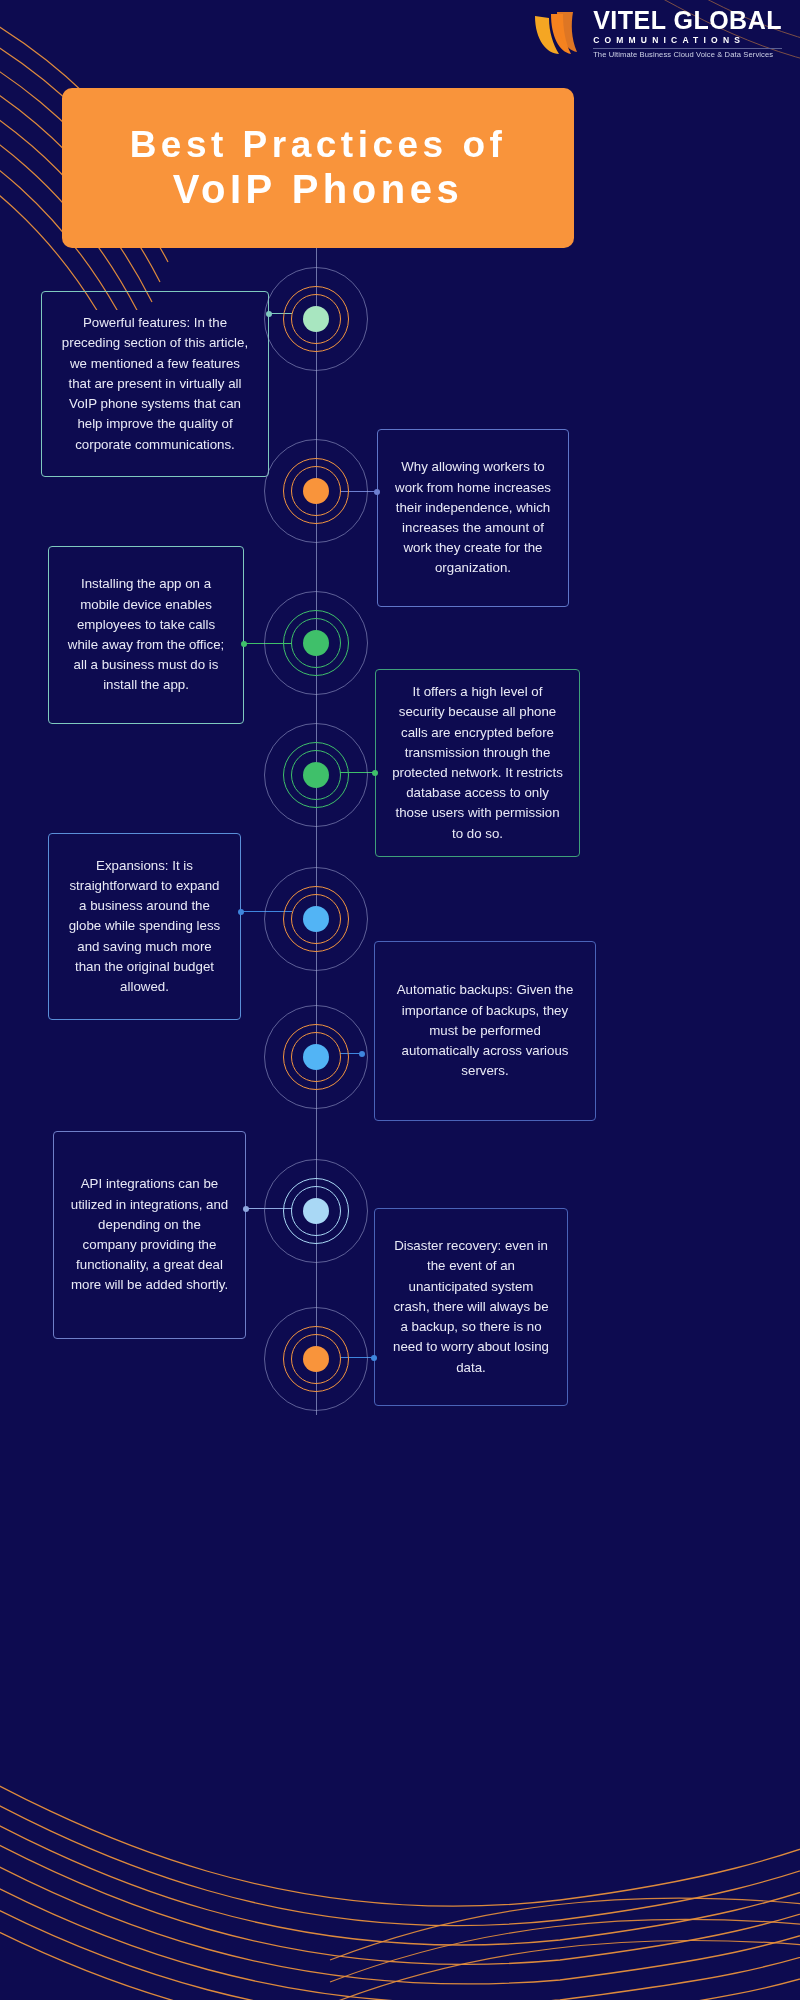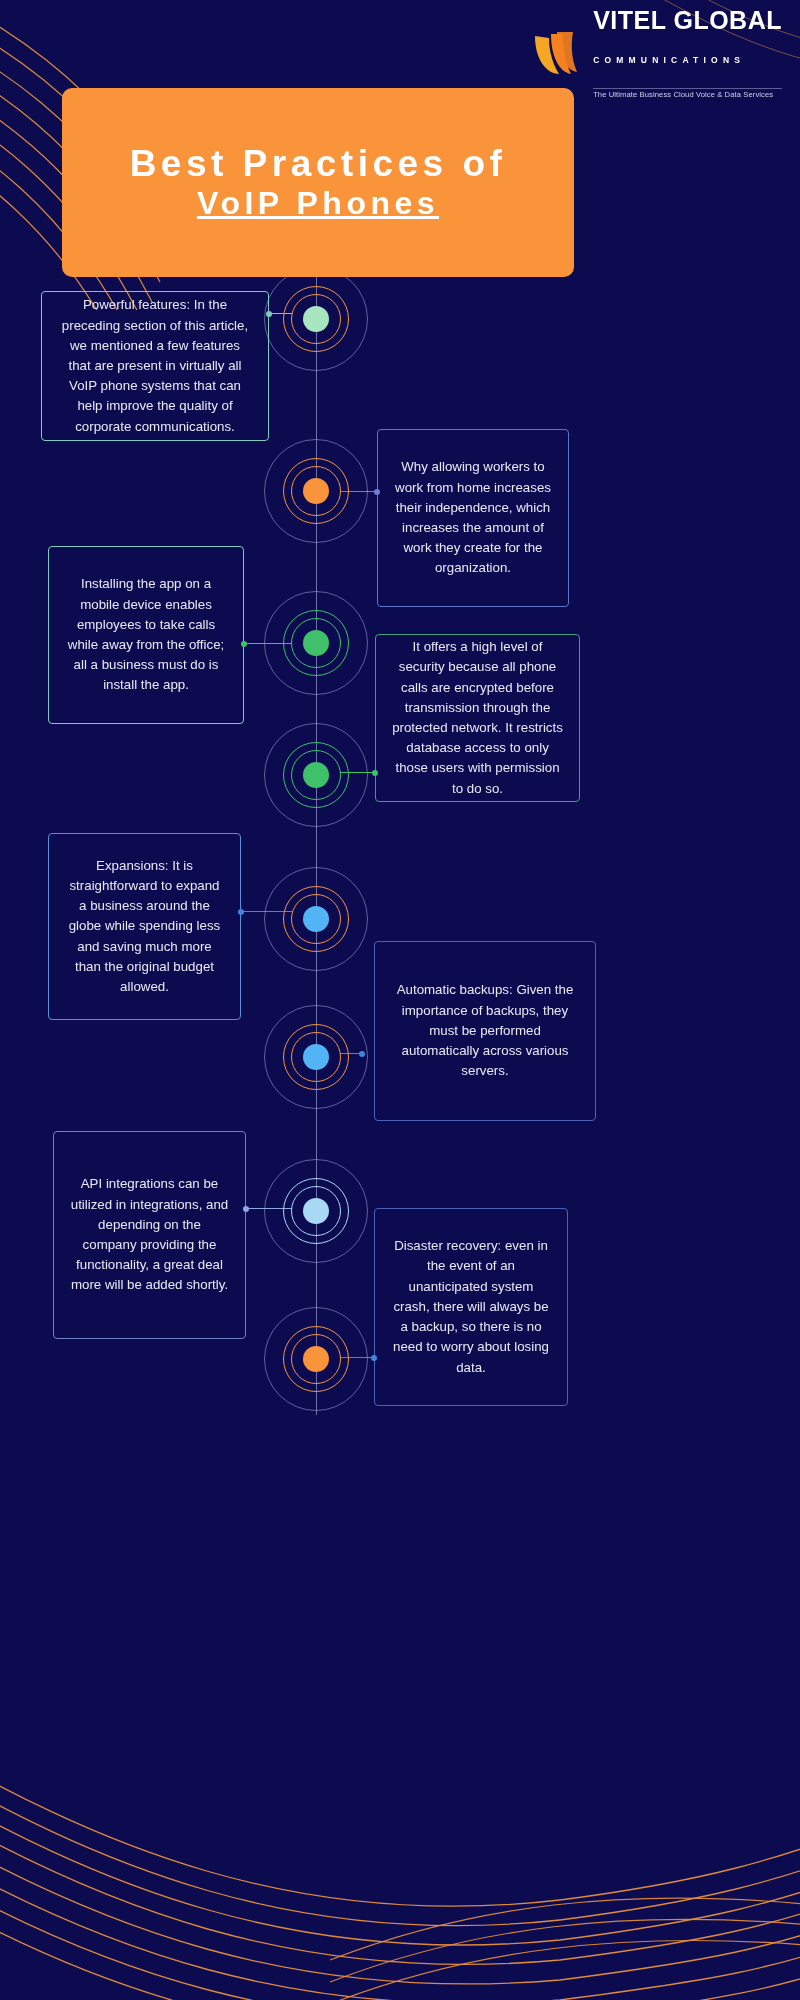--- a/index.html
+++ b/index.html
@@ -22,52 +22,52 @@
   .waves-bl { bottom: -40px; left: -60px; width: 900px; height: 340px; }
   .waves-br { bottom: -10px; right: -40px; width: 520px; height: 250px; }
   .waves-tr { top: -40px; right: -40px; width: 260px; height: 150px; }
 
   
   .logo {
     position: absolute; top: 8px; right: 18px;
     display: flex; align-items: center; gap: 6px;
   }
   .logo-mark { width: 56px; height: 46px; flex: none; }
-  .logo-text { display: flex; flex-direction: column; line-height: 1; gap: 20px; }
+  .logo-text { display: flex; flex-direction: column; line-height: 1; }
   .logo-name {
     color: #ffffff; font-size: 25px; font-weight: bold;
     letter-spacing: 0.5px; white-space: nowrap;
   }
   .logo-sub {
     color: #ffffff; font-size: 8.5px; font-weight: bold;
     letter-spacing: 5.2px; margin-top: 3px; white-space: nowrap;
   }
   .logo-tag {
     color: #cfd3e8; font-size: 7.6px; margin-top: 3px;
     letter-spacing: 0.1px; white-space: nowrap;
     border-top: 1px solid #5a5f93; padding-top: 2px;
   }
 
   
   .banner {
     position: absolute; left: 62px; top: 88px;
-    width: 512px; height: 189px;
+    width: 512px; height: 160px;
     background: #f9943b;
     border-radius: 10px;
     display: flex; flex-direction: column;
     align-items: center; justify-content: center;
     z-index: 5;
   }
   .banner-line1 {
     color: #ffffff; font-size: 37px; font-weight: bold;
     letter-spacing: 4.5px; line-height: 1.15;
   }
   .banner-line2 {
-    color: #ffffff; font-size: 32px; font-weight: bold;
-    letter-spacing: 4.5px; line-height: 1.15; text-decoration: underline;
+    color: #ffffff; font-size: 40px; font-weight: bold;
+    letter-spacing: 4.5px; line-height: 1.15;
   }
 
   
   .spine {
     position: absolute; left: 316px; top: 235px;
     width: 1px; height: 1180px;
     background: #6d73a8;
   }
 
   
@@ -172,21 +172,21 @@
   </div>
 
   <div class="banner">
     <div class="banner-line1">Best Practices of</div>
     <div class="banner-line2">VoIP Phones</div>
   </div>
 
   <div class="spine"></div>
 
   <div id="content-layer">
-      <div class="card" style="top: 291px; left: 41px; width: 228px; height: 150px; border-color: rgb(127, 201, 191);">
+      <div class="card" style="top: 291px; left: 41px; width: 228px; height: 186px; border-color: rgb(127, 201, 191);">
         <div>Powerful features: In the preceding section of this article, we mentioned a few features that are present in virtually all VoIP phone systems that can help improve the quality of corporate communications.</div>
       </div>
       <div class="conn" style="background: rgb(127, 201, 191); top: 313px; left: 269px; width: 23px;">
         <span class="endcap" style="left:-3px;background:#7fc9bf"></span>
       </div>
       <div class="node" style="top: 319px;">
         <span class="ring r-outer"></span>
         <span class="ring r-mid" style="border-color:#f2953f"></span>
         <span class="ring r-in" style="border-color:#f2953f"></span>
         <span class="dot" style="background:#a8e6c0"></span>
@@ -208,21 +208,21 @@
       </div>
       <div class="conn" style="background: rgb(63, 192, 106); top: 643px; left: 244px; width: 48px;">
         <span class="endcap" style="left:-3px;background:#3fc06a"></span>
       </div>
       <div class="node" style="top: 643px;">
         <span class="ring r-outer"></span>
         <span class="ring r-mid" style="border-color:#3fc06a"></span>
         <span class="ring r-in" style="border-color:#3fc06a"></span>
         <span class="dot" style="background:#3fc06a"></span>
       </div>
-      <div class="card" style="top: 634px; left: 375px; width: 205px; height: 168px; border-color: rgb(63, 160, 122);">
+      <div class="card" style="top: 669px; left: 375px; width: 205px; height: 188px; border-color: rgb(63, 160, 122);">
         <div>It offers a high level of security because all phone calls are encrypted before transmission through the protected network. It restricts database access to only those users with permission to do so.</div>
       </div>
       <div class="conn" style="background: rgb(63, 192, 106); top: 772px; left: 340px; width: 35px;">
         <span class="endcap" style="right:-3px;background:#3fc06a"></span>
       </div>
       <div class="node" style="top: 775px;">
         <span class="ring r-outer"></span>
         <span class="ring r-mid" style="border-color:#3fc06a"></span>
         <span class="ring r-in" style="border-color:#3fc06a"></span>
         <span class="dot" style="background:#3fc06a"></span>

